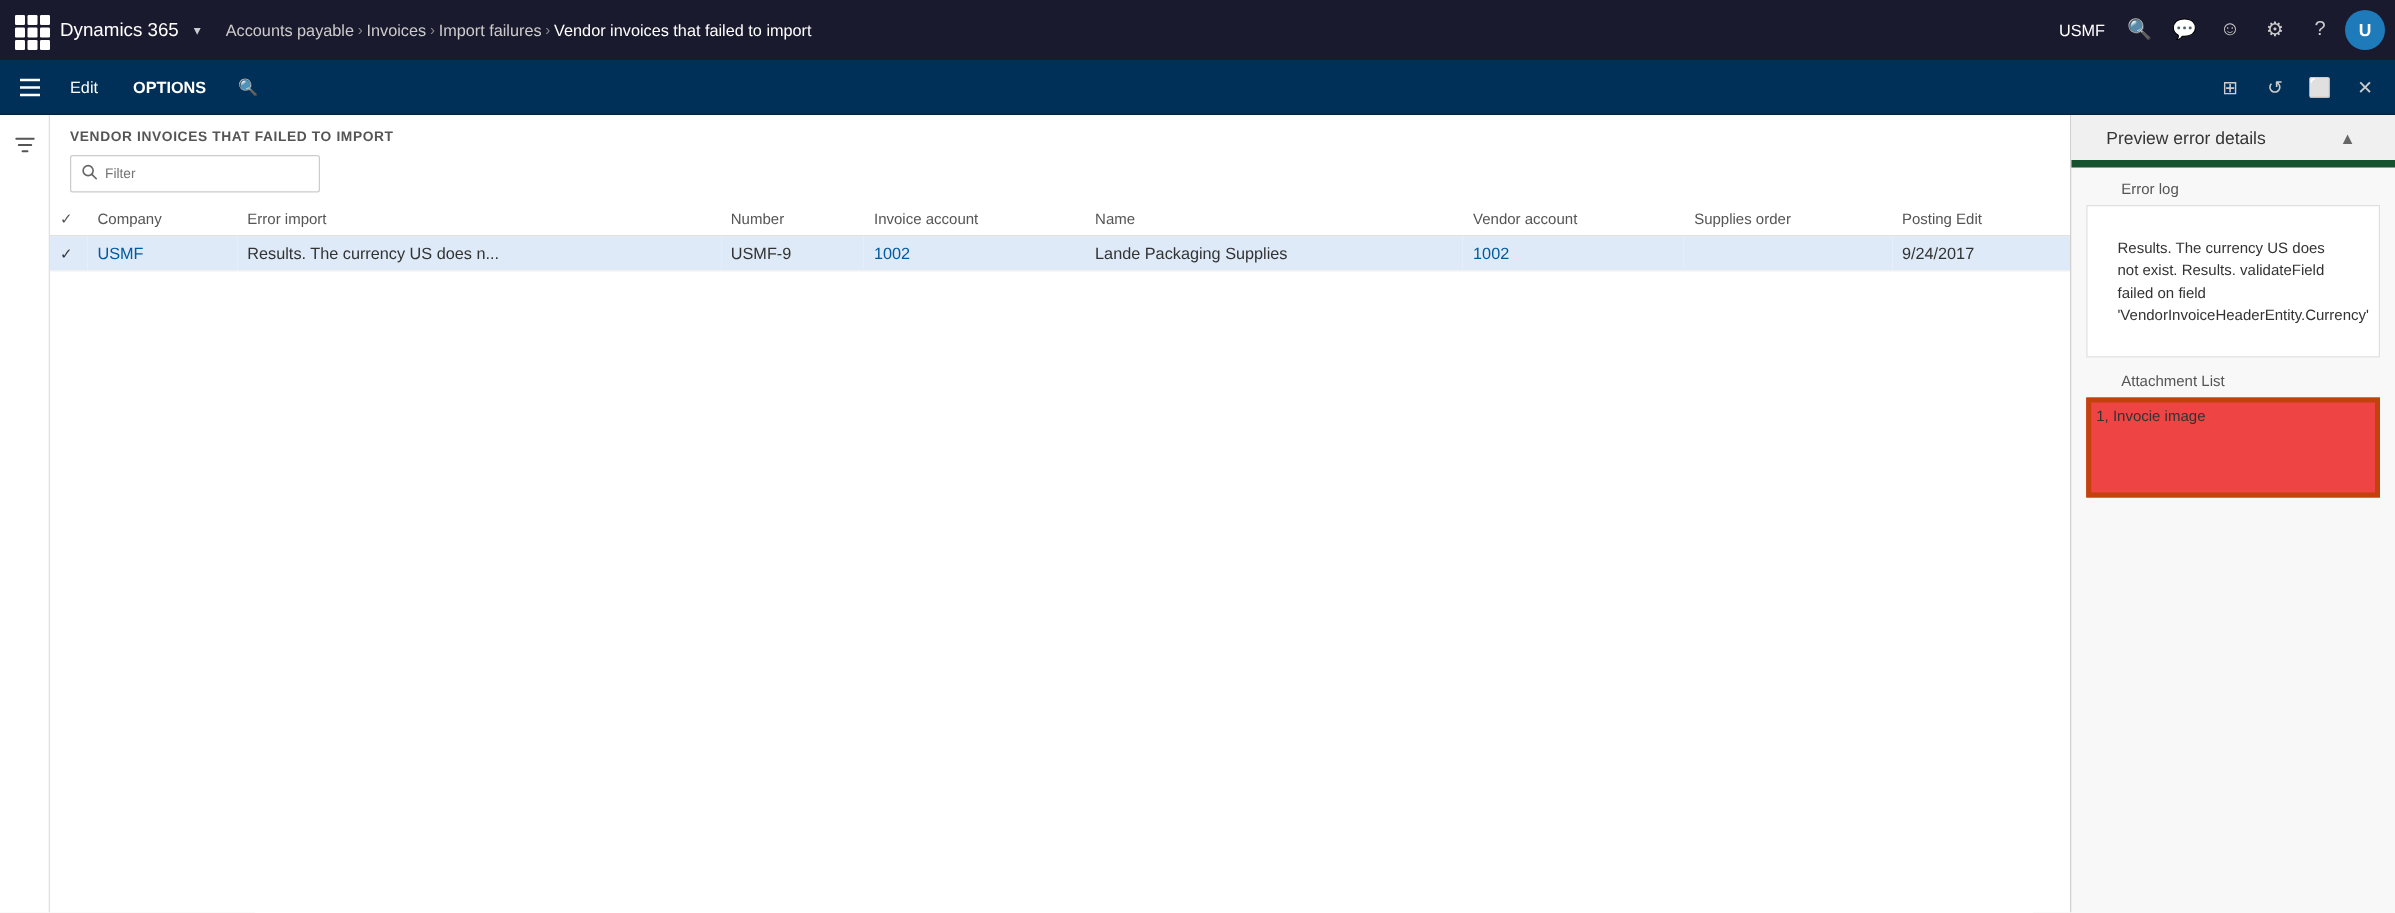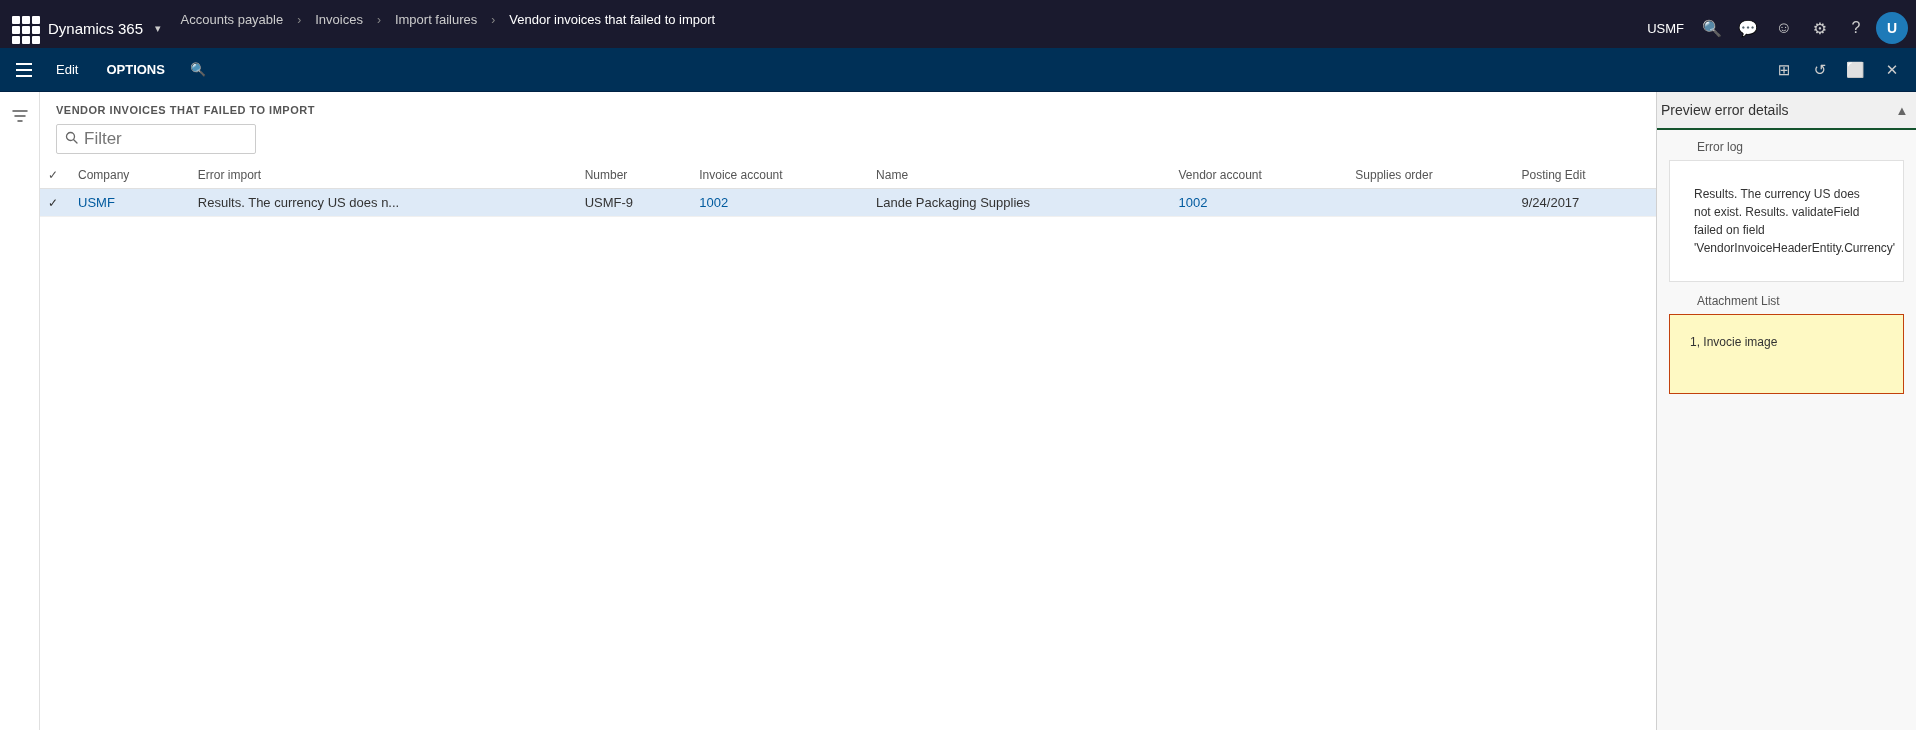--- a/index.html
+++ b/index.html
@@ -1,25 +1,25 @@
 <!DOCTYPE html>
 <html><head>
   <meta charset="utf-8">
   <style>
     * { box-sizing: border-box; margin: 0; padding: 0; }
     body { font-family: 'Segoe UI', Arial, sans-serif; font-size: 13px; background: #f3f3f3; overflow: hidden; }
 
     
     .top-nav {
       display: flex;
-      align-items: flex-start;
+      align-items: center;
       background: #1a1a2e;
       height: 48px;
       color: #fff;
-      padding: 12px 8px;
+      padding: 0 8px;
       position: relative;
     }
     .top-nav-left {
       display: flex;
       align-items: center;
       gap: 8px;
     }
     .waffle-icon {
       width: 32px;
       height: 32px;
@@ -44,21 +44,21 @@
     .app-chevron {
       color: #ccc;
       font-size: 11px;
     }
     .breadcrumb {
       flex: 1;
       display: flex;
       align-items: center;
       color: #ccc;
       font-size: 13px;
-      gap: 14px;
+      gap: 3px;
       padding: 0 20px;
     }
     .breadcrumb span.sep { color: #888; font-size: 12px; }
     .breadcrumb span.crumb { cursor: pointer; }
     .breadcrumb span.crumb-last { color: #fff; }
     .top-nav-right {
       display: flex;
       align-items: center;
       gap: 4px;
       color: #fff;
@@ -216,21 +216,21 @@
       width: 200px;
       height: 30px;
       padding: 0 8px;
       gap: 6px;
       background: #fff;
     }
     .filter-icon { color: #666; font-size: 12px; }
     .filter-input {
       border: none;
       outline: none;
-      font-size: 17px;
+      font-size: 11px;
       width: 100%;
       font-family: inherit;
       color: #333;
     }
 
     
     .data-table {
       flex: 1;
       overflow: auto;
     }
@@ -267,23 +267,23 @@
       background: #f8f8f8;
       border-left: 1px solid #d0d0d0;
       display: flex;
       flex-direction: column;
       overflow: hidden;
     }
     .panel-header {
       display: flex;
       align-items: center;
       justify-content: space-between;
-      padding: 8px 4px;
+      padding: 8px 28px;
       background: #f0f0f0;
-      border-bottom: 2px solid #14532d;
+      border-bottom: 6px solid #14532d;
     }
     .panel-title {
       font-size: 14px;
       font-weight: 500;
       color: #333;
     }
     .panel-collapse {
       cursor: pointer;
       color: #666;
       font-size: 13px;
@@ -311,23 +311,23 @@
     .error-log-box {
       background: #fff;
       border: 1px solid #e0e0e0;
       padding: 24px;
       font-size: 12px;
       color: #333;
       line-height: 1.5;
       min-height: 80px;
     }
     .attachment-box {
-      background: #fef9c3;
-      border: 1px solid #c2410c;
-      padding: 20px;
+      background: #ef4444;
+      border: 4px solid #c2410c;
+      padding: 4px;
       font-size: 12px;
       color: #333;
       min-height: 80px;
     }
   </style>
 </head>
 <body>
 
 <div class="top-nav">
   <div class="top-nav-left">

